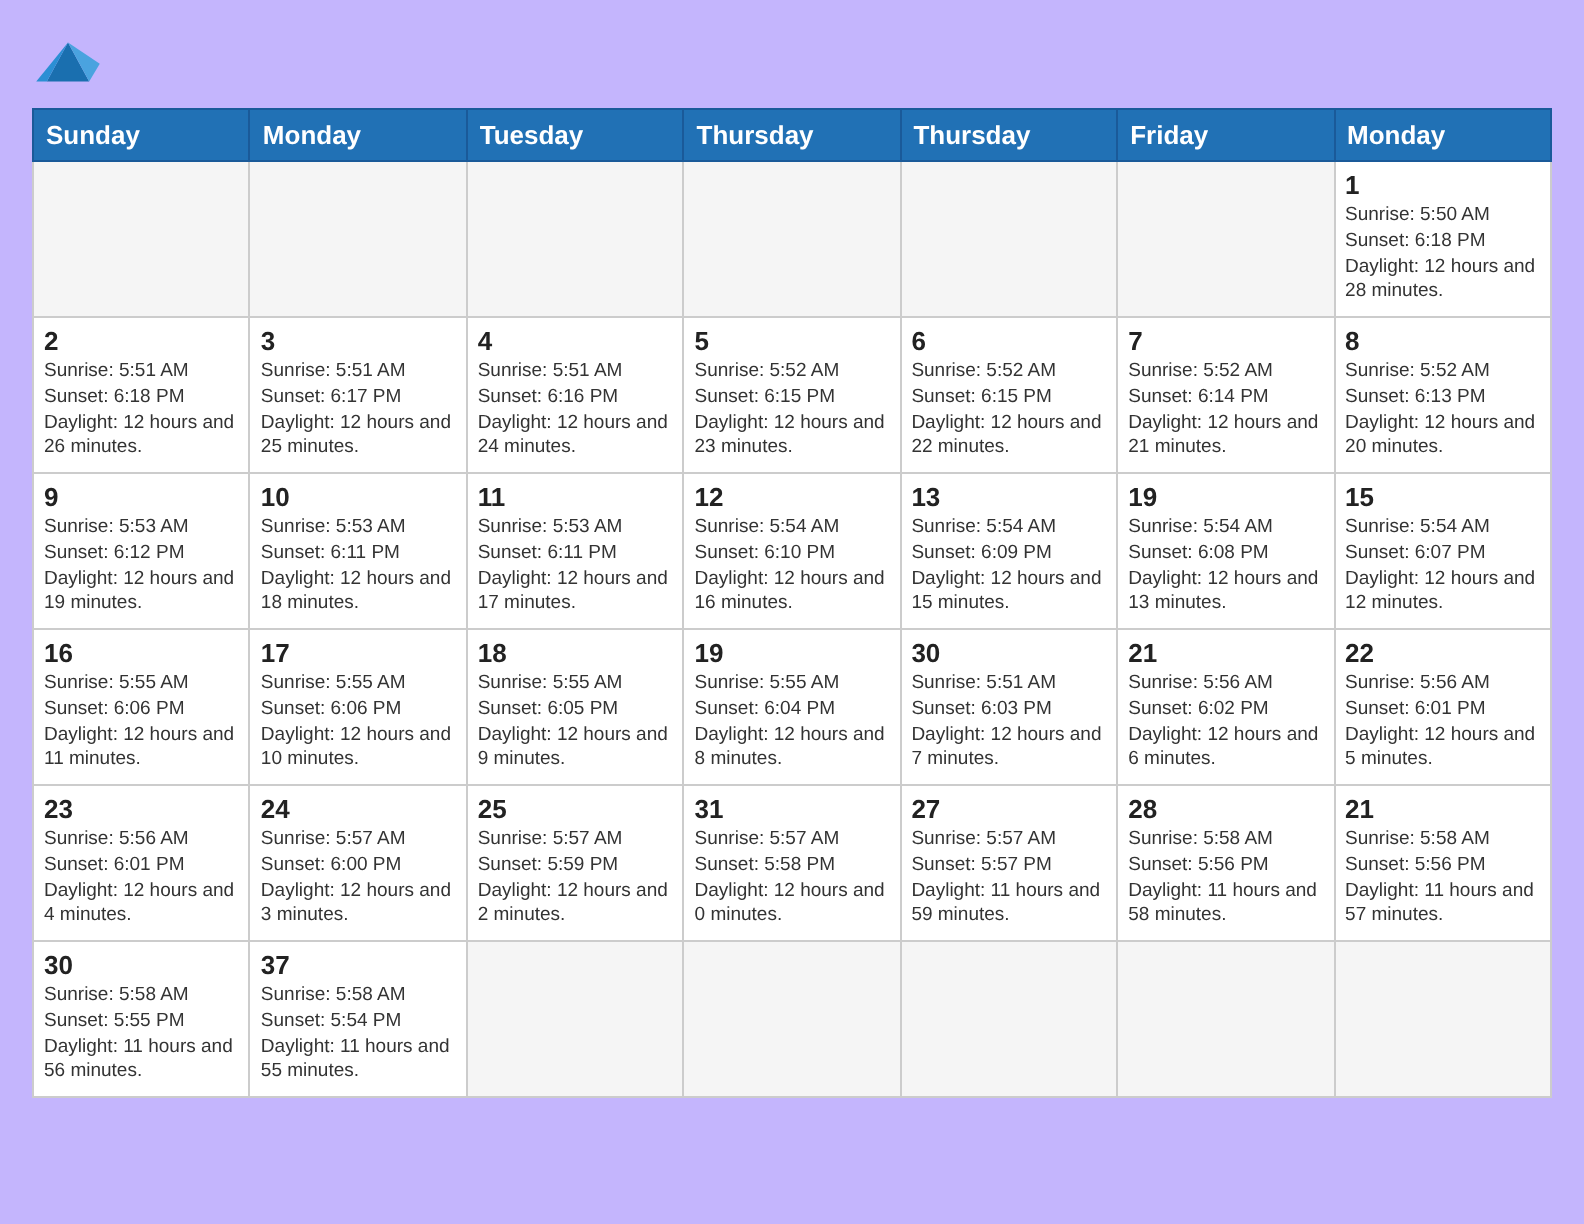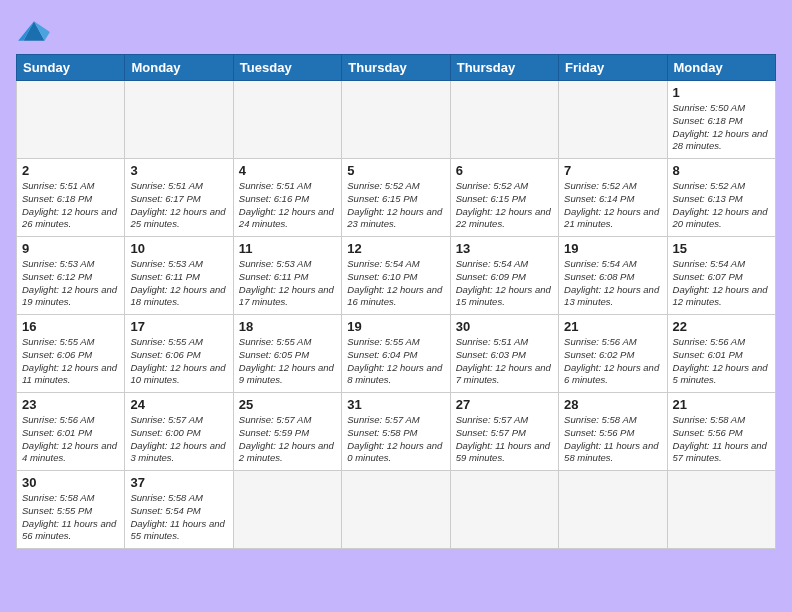--- a/index.html
+++ b/index.html
@@ -81,21 +81,20 @@
       font-size: 13px;
       font-weight: bold;
       display: block;
       margin-bottom: 2px;
       color: #222;
     }
     .day-info {
       font-size: 9.5px;
       line-height: 1.35;
       color: #333;
-      font-style: italic;
     }
   </style>
 </head>
 <body>
 
 <div class="page">
   <div class="header">
     <div class="logo">
       <svg class="logo-icon" viewBox="0 0 40 34" xmlns="http://www.w3.org/2000/svg">
         <polygon points="8,28 20,6 32,28" fill="#1a6faf"></polygon>

